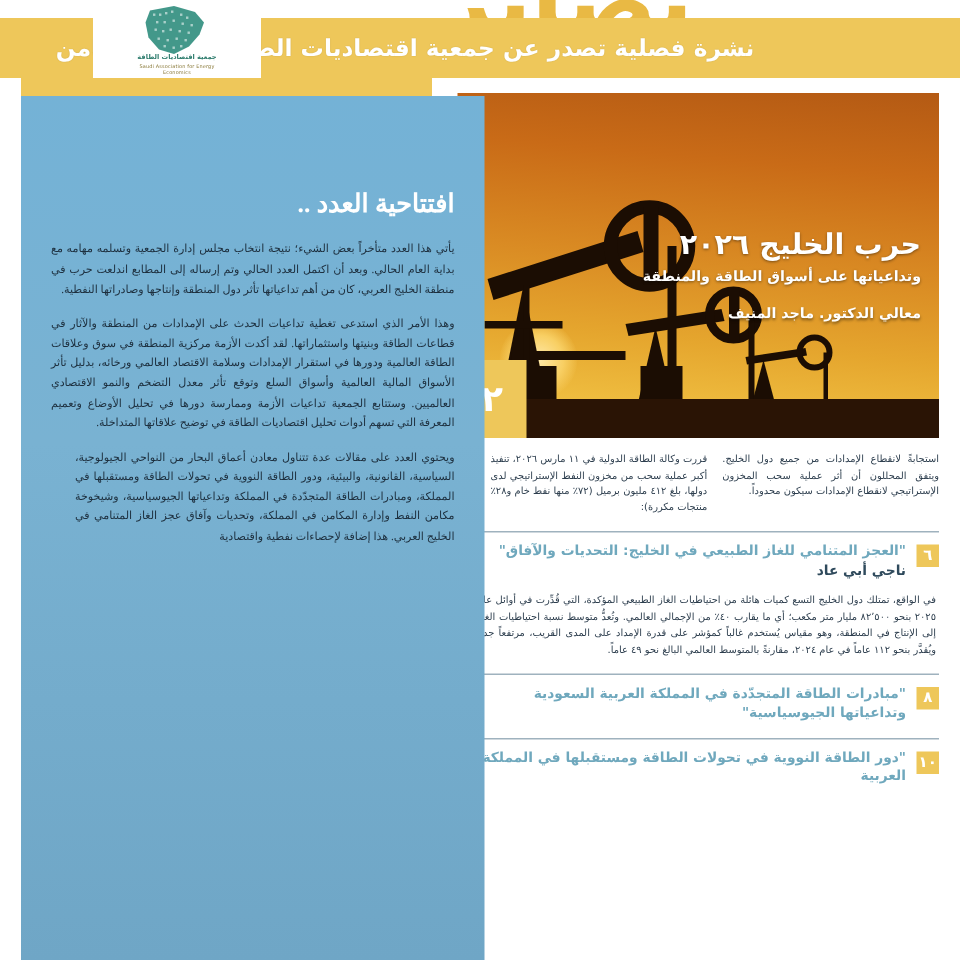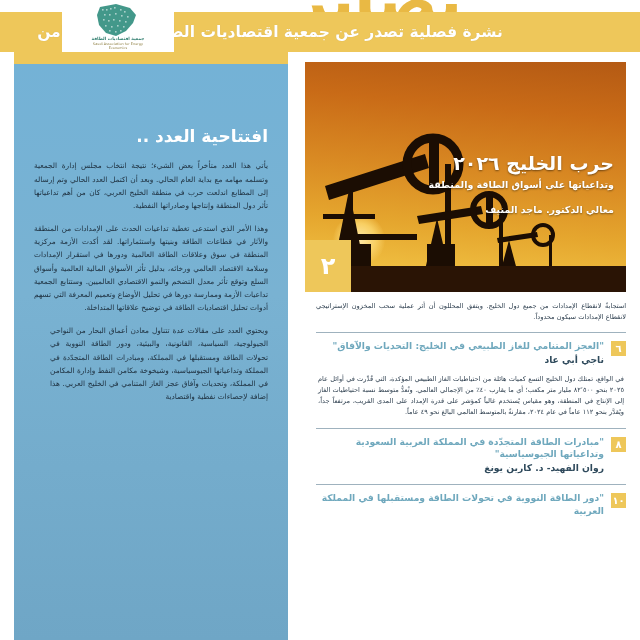--- a/index.html
+++ b/index.html
@@ -108,23 +108,23 @@
   .art-author{
     font-size:9.2px;color:#2f4a5c;font-weight:bold;line-height:1.5;display:block;
   }
   .art-body{
     font-size:6.6px;line-height:1.68;color:#2d3e4e;text-align:justify;
     margin-top:7px;padding:0 2px;
   }
   
   .edit-top{position:absolute;left:14px;top:0px;width:274px;height:12px;background:#eec75a;}
   .edit-panel{
-    position:absolute;left:14px;top:12px;width:274px;height:576px;
+    position:absolute;left:14px;top:12px;width:309px;height:576px;
     background:linear-gradient(180deg,#74b2d6 0%,#79b2d2 40%,#6fa6c6 100%);
-    box-sizing:border-box;padding:62px 20px 10px 20px;
+    box-sizing:border-box;padding:62px 20px 10px 20px;font-family:Liberation Serif, serif;
   }
   .edit-title{
     font-size:17px;color:#ffffff;font-weight:bold;text-align:right;
     margin:0 0 13px 0;line-height:1.2;
   }
   .edit-p{
     font-size:7.4px;line-height:1.78;color:#1d2f3e;text-align:justify;
     margin:0 0 10px 0;
   }
   .edit-p:last-child{margin-bottom:0;margin-left:16px;}
@@ -212,20 +212,21 @@
       <div class="ground"></div>
       <div class="hero-title">
         <span class="t1">حرب الخليج ٢٠٢٦</span>
         <span class="t2">وتداعياتها على أسواق الطاقة والمنطقة</span>
         <span class="t3">معالي الدكتور. ماجد المنيف</span>
       </div>
       <div class="hero-badge">٢</div>
     </div>
 
     <div class="teaser">
+      <div class="tcol first">قررت وكالة الطاقة الدولية في ١١ مارس ٢٠٢٦، تنفيذ أكبر عملية سحب من مخزون النفط الإستراتيجي لدى دولها، بلغ ٤١٢ مليون برميل (٧٢٪ منها نفط خام و٢٨٪ منتجات مكررة):</div>
       <div class="tcol">استجابةً لانقطاع الإمدادات من جميع دول الخليج.  ويتفق المحللون أن أثر عملية سحب المخزون الإستراتيجي لانقطاع الإمدادات سيكون محدوداً.</div>
     </div>
 
     <div class="rule"></div>
     <div class="article">
       <div class="art-head">
         <div class="art-num">٦</div>
         <div class="art-titles">
           <span class="art-title">"العجز المتنامي للغاز الطبيعي في الخليج: التحديات والآفاق"</span>
           <span class="art-author">ناجي أبي عاد</span>
@@ -233,21 +234,20 @@
       </div>
       <div class="art-body">في الواقع، تمتلك دول الخليج التسع كميات هائلة من احتياطيات الغاز الطبيعي المؤكدة، التي قُدِّرت في أوائل عام ٢٠٢٥ بنحو ٨٢٬٥٠٠ مليار متر مكعب؛ أي ما يقارب ٤٠٪ من الإجمالي العالمي. وتُعدُّ متوسط نسبة احتياطيات الغاز إلى الإنتاج في المنطقة، وهو مقياس يُستخدم غالباً كمؤشر على قدرة الإمداد على المدى القريب، مرتفعاً جداً، ويُقدَّر بنحو ١١٢ عاماً في عام ٢٠٢٤، مقارنةً بالمتوسط العالمي البالغ نحو ٤٩ عاماً.</div>
     </div>
 
     <div class="rule"></div>
     <div class="article">
       <div class="art-head">
         <div class="art-num">٨</div>
         <div class="art-titles">
           <span class="art-title">"مبادرات الطاقة المتجدّدة في المملكة العربية السعودية وتداعياتها الجيوسياسية"</span>
-          <span class="art-author">روان الفهيد- د. كارين يونغ</span>
         </div>
       </div>
     </div>
 
     <div class="rule"></div>
     <div class="article">
       <div class="art-head">
         <div class="art-num">١٠</div>
         <div class="art-titles">
           <span class="art-title">"دور الطاقة النووية في تحولات الطاقة ومستقبلها في المملكة العربية</span>

